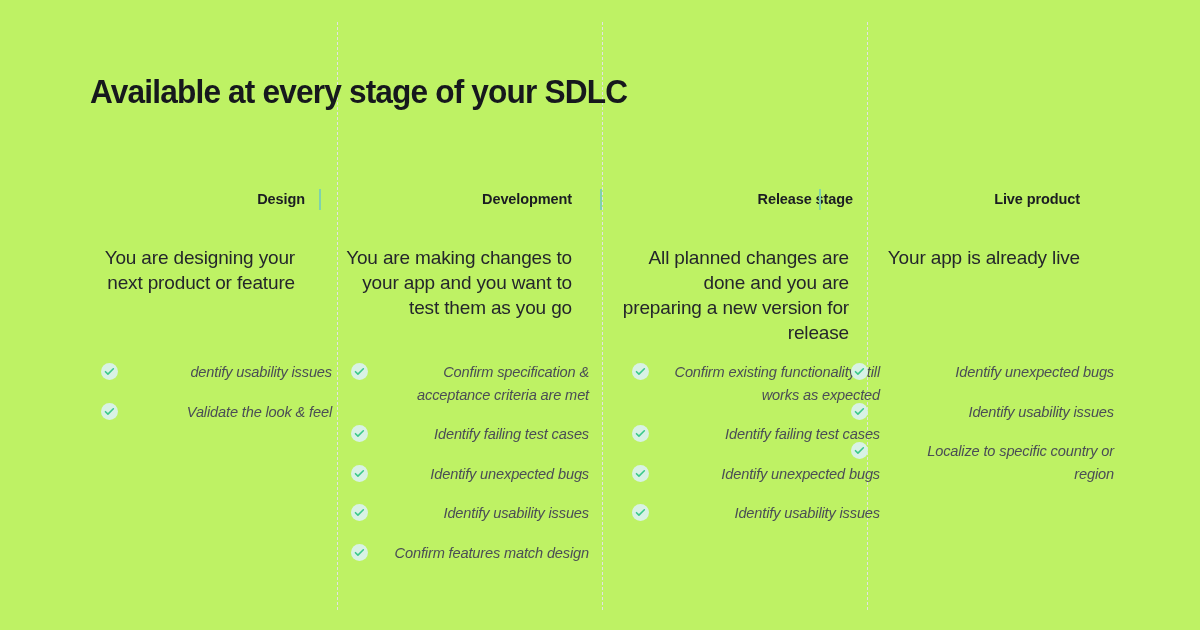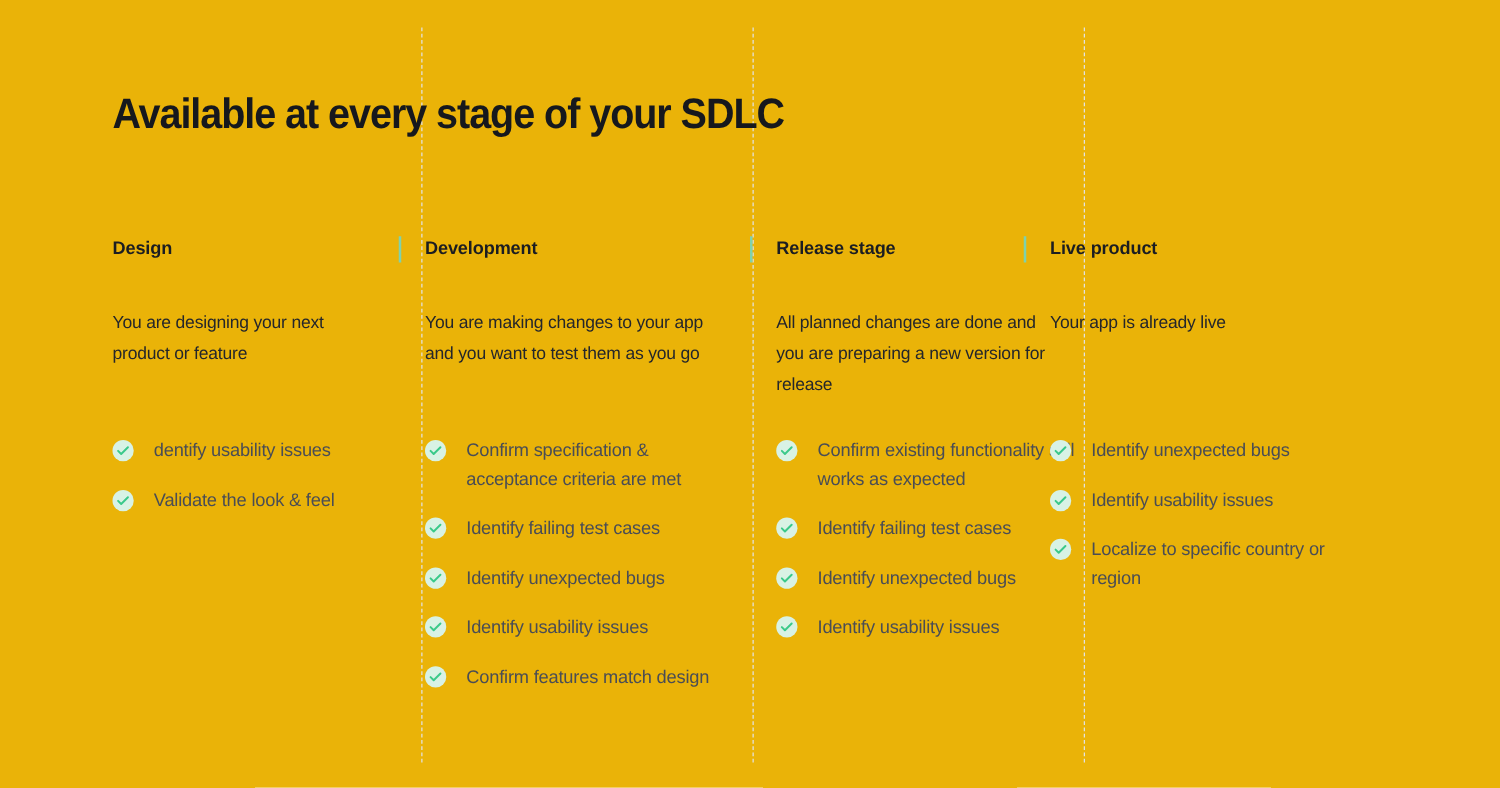--- a/index.html
+++ b/index.html
@@ -12,21 +12,22 @@
     background: #ffffff;
     font-family: "Liberation Sans", sans-serif;
     overflow: hidden;
     position: relative;
   }
 
   #page {
     position: relative;
     width: 1200px;
     height: 630px;
-    background: #eab308;
+    background: #bef264;
+    text-align: right;
   }
 
   
   .divider {
     position: absolute;
     top: 22px;
     width: 0px;
     height: 588px;
     border-left: 1px dashed #e2e2e2;
   }
@@ -83,38 +84,39 @@
     left: -21px;
     top: 3px;
     width: 2px;
     height: 21px;
     background: #7fd2ad;
   }
 
   .col-desc {
     margin: 0;
     padding-top: 29px;
-    font-size: 14px;
+    font-size: 19px;
     line-height: 25px;
     color: #24262b;
     letter-spacing: -0.15px;
   }
   .col.c1 .col-desc { width: 205px; }
   .col.c2 .col-desc { width: 232px; }
   .col.c3 .col-desc { width: 228px; }
   .col.c4 .col-desc { width: 240px; }
 
   .col-list {
     list-style: none;
-    margin: 0;
+    margin: 11px;
     padding: 0;
     position: absolute;
     top: 164px;
     left: 0;
     width: 100%;
+    font-style: italic;
   }
   .col-item {
     position: relative;
     padding-left: 33px;
     margin-bottom: 17px;
     font-size: 14.6px;
     line-height: 22.5px;
     color: #4a4d55;
     letter-spacing: -0.15px;
   }

